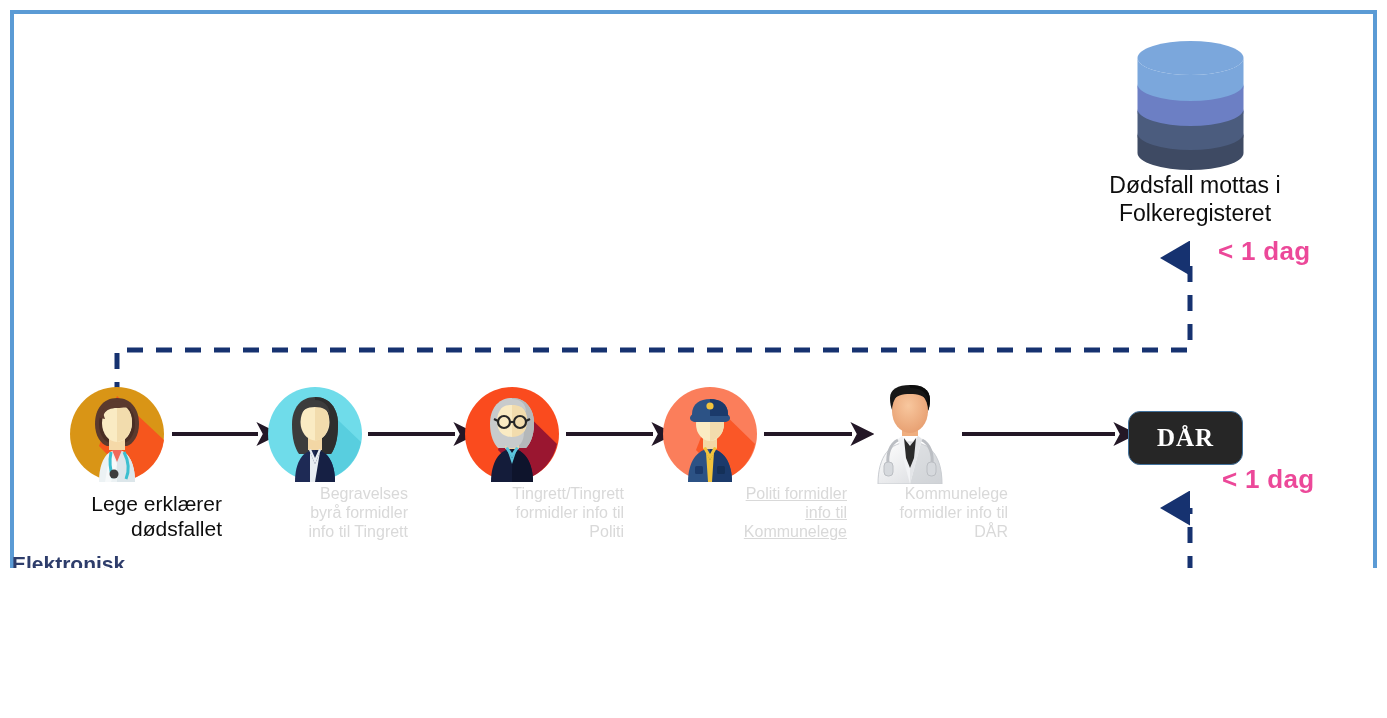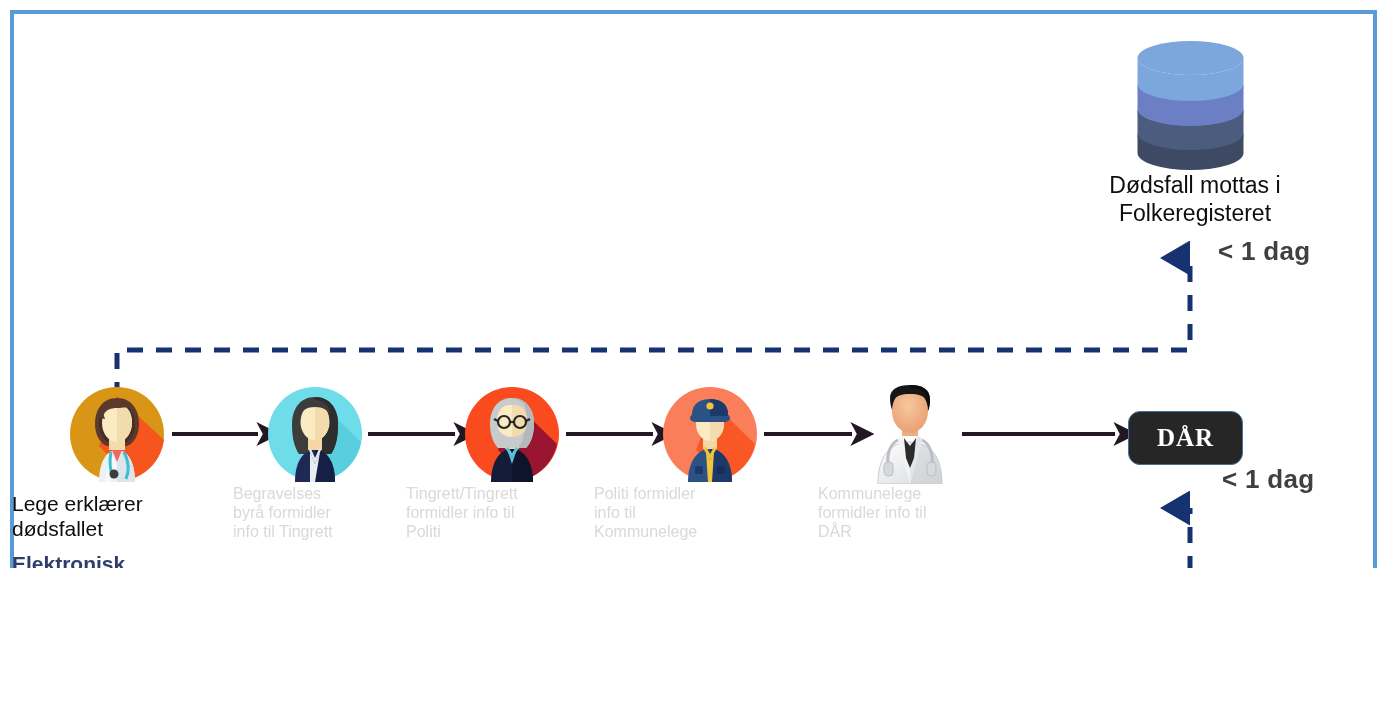--- a/index.html
+++ b/index.html
@@ -38,21 +38,21 @@
   .node {
     position: absolute;
   }
   .avatar-wrap {
     position: absolute;
     width: 96px;
     height: 96px;
   }
   .caption {
     position: absolute;
-    text-align: left;
+    text-align: right;
     line-height: 1.18;
     white-space: pre-line;
   }
   .caption.active {
     color: #0d0d0d;
     font-size: 21px;
   }
   .caption.ghost {
     color: #D9D9D9;
     font-size: 16px;
@@ -68,21 +68,21 @@
     text-align: center;
     font-size: 23px;
     color: #0d0d0d;
     line-height: 1.2;
     white-space: pre-line;
   }
   .dag-label {
     position: absolute;
     font-weight: bold;
     font-size: 26px;
-    color: #404040;
+    color: #ec4899;
     letter-spacing: 0.3px;
     white-space: nowrap;
     text-align: right;
   }
   .dar-box {
     position: absolute;
     background: #262626;
     border: 1px solid #41719C;
     border-radius: 12px;
     display: flex;
@@ -216,21 +216,21 @@
     <path d="M30,28 C30,18 38,13 48,13 C58,13 66,18 66,28 L66,30 L30,30 Z" fill="#2C5285"></path>
     <path d="M48,13 C58,13 66,18 66,28 L66,30 L48,30 Z" fill="#1B3A6B"></path>
     <circle cx="48" cy="20" r="3.6" fill="#F2C33C"></circle>
     <path d="M26,96 C26,76 35,63 48,63 C61,63 70,76 70,96 Z" fill="#2C5285"></path>
     <path d="M48,63 C61,63 70,76 70,96 L48,96 Z" fill="#1B3A6B"></path>
     <path d="M41,62 L48,74 L55,62 L52,61 L48,68 L44,61 Z" fill="#F2C33C"></path>
     <path d="M44,66 L48,74 L52,66 L50,96 L46,96 Z" fill="#F2C33C"></path>
     <rect x="33" y="80" width="8" height="8" rx="1.5" fill="#1B3A6B"></rect>
     <rect x="55" y="80" width="8" height="8" rx="1.5" fill="#143058"></rect>
   </svg>
-  <div class="caption ghost" style="left:594px; top:485px; width:190px;">Politi formidler
+  <div class="caption ghost" style="left:657px; top:485px; width:190px;text-decoration:underline;">Politi formidler
 info til
 Kommunelege</div>
 
   <svg class="avatar-wrap" style="left:860px; top:384px; width:100px; height:100px;" viewBox="0 0 100 100">
     <defs>
       <radialGradient id="faceGrad" cx="45%" cy="38%" r="62%">
         <stop offset="0%" stop-color="#F8C79E"></stop>
         <stop offset="100%" stop-color="#E8A173"></stop>
       </radialGradient>
       <linearGradient id="coatGrad" x1="0" y1="0" x2="1" y2="1">

